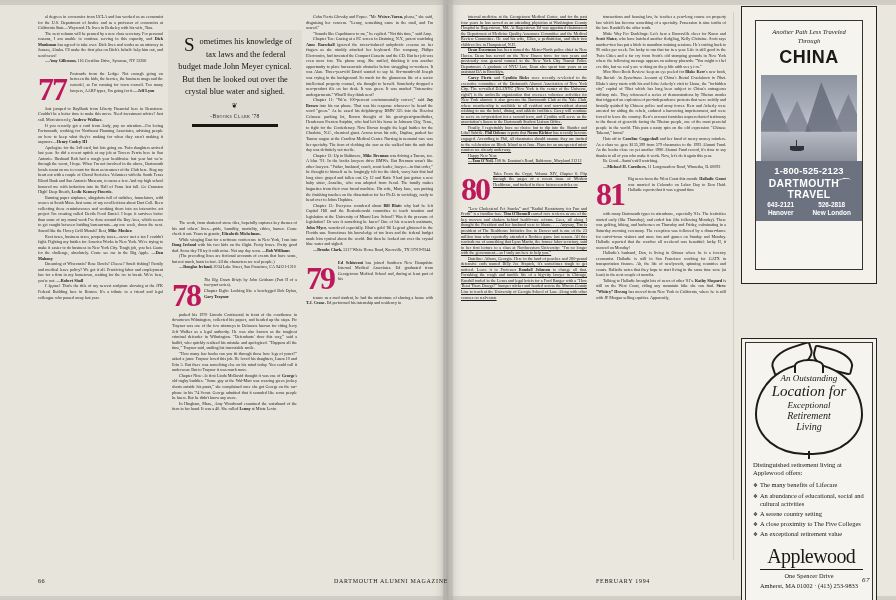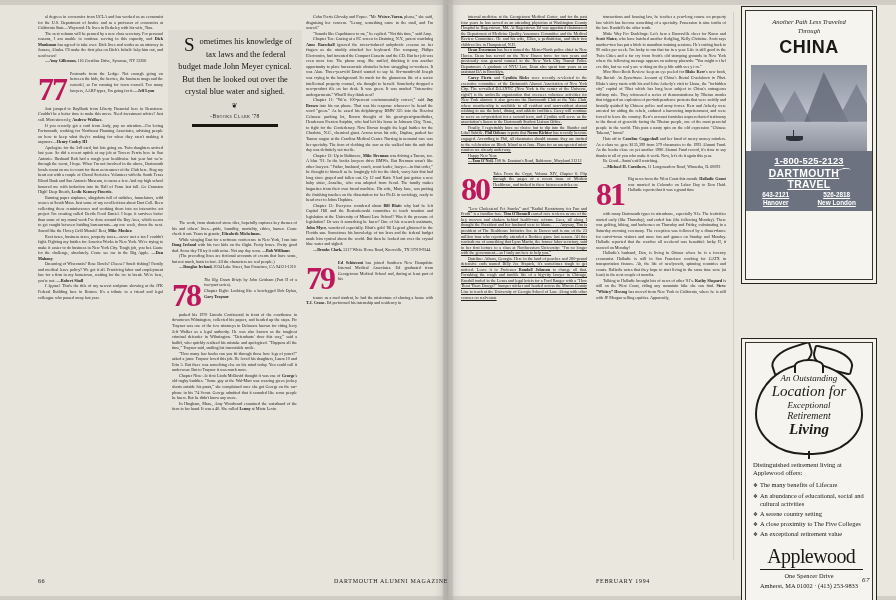--- a/index.html
+++ b/index.html
@@ -88,21 +88,21 @@
   
   .adrail{position:absolute;left:739px;top:6px;width:146px;height:570px;}
 
   .ad{
     background:#f3f1ea;
     border:1.2px solid #25241f;
     box-sizing:border-box;
   }
 
   
-  .ad-china{position:absolute;left:2px;top:0;width:136px;height:278px;padding:3px;}
+  .ad-china{position:absolute;left:2px;top:0;width:136px;height:278px;padding:13px;}
   .ad-china-inner{border:1px solid #35342d;height:100%;box-sizing:border-box;background:#f6f4ee;}
   .china-top{padding:6px 6px 3px 6px;text-align:center;}
   .china-kicker{font-style:italic;font-size:6.6px;line-height:9px;}
   .china-title{font-family:"Liberation Sans",sans-serif;font-weight:bold;font-size:18px;letter-spacing:.5px;margin:2px 0 4px 0;}
   .china-photo{
     height:86px;margin:0 5px;
     background:
       linear-gradient(to bottom,#8e93a0 0%,#a9aebb 38%,#c3c7d1 62%,#9fa4b0 100%);
     position:relative;overflow:hidden;
   }
@@ -111,21 +111,21 @@
   .m2{left:22%;width:30%;height:36%;clip-path:polygon(0 100%,52% 0,100% 100%);background:#7e8493;}
   .m3{left:46%;width:38%;height:58%;clip-path:polygon(0 100%,44% 0,100% 100%);background:#666c7a;}
   .m4{left:74%;width:34%;height:44%;clip-path:polygon(0 100%,50% 0,100% 100%);background:#787e8c;}
   .water{position:absolute;left:0;bottom:0;width:100%;height:34%;background:linear-gradient(to bottom,#b6bac4,#8c919d);}
   .boat{position:absolute;left:30%;bottom:12%;width:15%;height:5%;background:#2e3138;border-radius:0 0 40% 40%;}
   .boat:after{content:"";position:absolute;left:42%;bottom:80%;width:7%;height:180%;background:#2e3138;}
   .china-sub{text-align:center;padding:5px 4px 5px 4px;}
   .china-gorges{font-family:"Liberation Sans",sans-serif;font-weight:bold;font-size:8.6px;line-height:10px;}
   .china-see{font-style:italic;font-size:5.8px;margin:2px 0 1px 0;}
   .china-cities{font-size:7.6px;line-height:9.5px;}
-  .china-band{background:#6d7280;color:#fff;text-align:center;padding:4px 2px 5px 2px;text-decoration:underline;}
+  .china-band{background:#6d7280;color:#fff;text-align:center;padding:4px 2px 5px 2px;}
   .china-phone{font-family:"Liberation Sans",sans-serif;font-weight:bold;font-size:9.4px;letter-spacing:.2px;}
   .china-brand{font-family:"Liberation Sans",sans-serif;font-weight:bold;font-size:10.4px;letter-spacing:.4px;margin:2px 0 1px 0;position:relative;}
   .swoosh{display:inline-block;width:14px;height:6px;border-top:1.6px solid #fff;border-radius:60% 60% 0 0;transform:translateY(-2px) rotate(-8deg);margin:0 -2px;}
   .china-locs{display:flex;justify-content:space-around;font-family:"Liberation Sans",sans-serif;font-weight:bold;font-size:6.4px;line-height:7.6px;}
 
   
   .ad-apple{position:absolute;left:2px;top:288px;width:136px;height:276px;padding:3px;margin-top:44px;}
   .ad-apple-inner{border:1px solid #35342d;height:100%;box-sizing:border-box;background:#f6f4ee;position:relative;overflow:hidden;}
   .apple-art{height:116px;position:relative;}
   .apple-shape{
@@ -145,21 +145,21 @@
   .leafR{left:66px;top:6px;width:38px;height:18px;border-radius:10% 60% 10% 60%;transform:rotate(14deg);}
   .apple-words{
     position:absolute;left:0;top:30px;width:100%;text-align:center;
     font-family:"Liberation Serif",serif;font-style:italic;
   }
   .apple-words span{display:block;}
   .aw1{font-size:9px;}
   .aw2{font-size:15px;}
   .aw3{font-size:9px;}
   .aw4{font-size:10px;}
-  .aw5{font-size:15px;font-weight:bold;}
+  .aw5{font-size:10px;}
   .apple-stem{position:absolute;left:50%;top:108px;width:2px;height:8px;background:#1d1c17;transform:translateX(-50%);}
   .apple-copy{padding:2px 7px 0 7px;}
   .apple-lead{font-size:6.6px;line-height:8.2px;}
   .apple-list{list-style:none;margin:4px 0 0 0;padding:0;}
   .apple-list li{font-size:6.4px;line-height:8.2px;padding-left:7px;position:relative;margin-bottom:2px;}
   .apple-list li:before{content:"\2756";position:absolute;left:0;top:0;font-size:5.4px;}
   .apple-logo{
     text-align:center;font-size:20px;letter-spacing:-.6px;margin-top:4px;
     border-bottom:1.4px solid #1d1c17;padding-bottom:1px;display:inline-block;
     width:92%;margin-left:4%;

